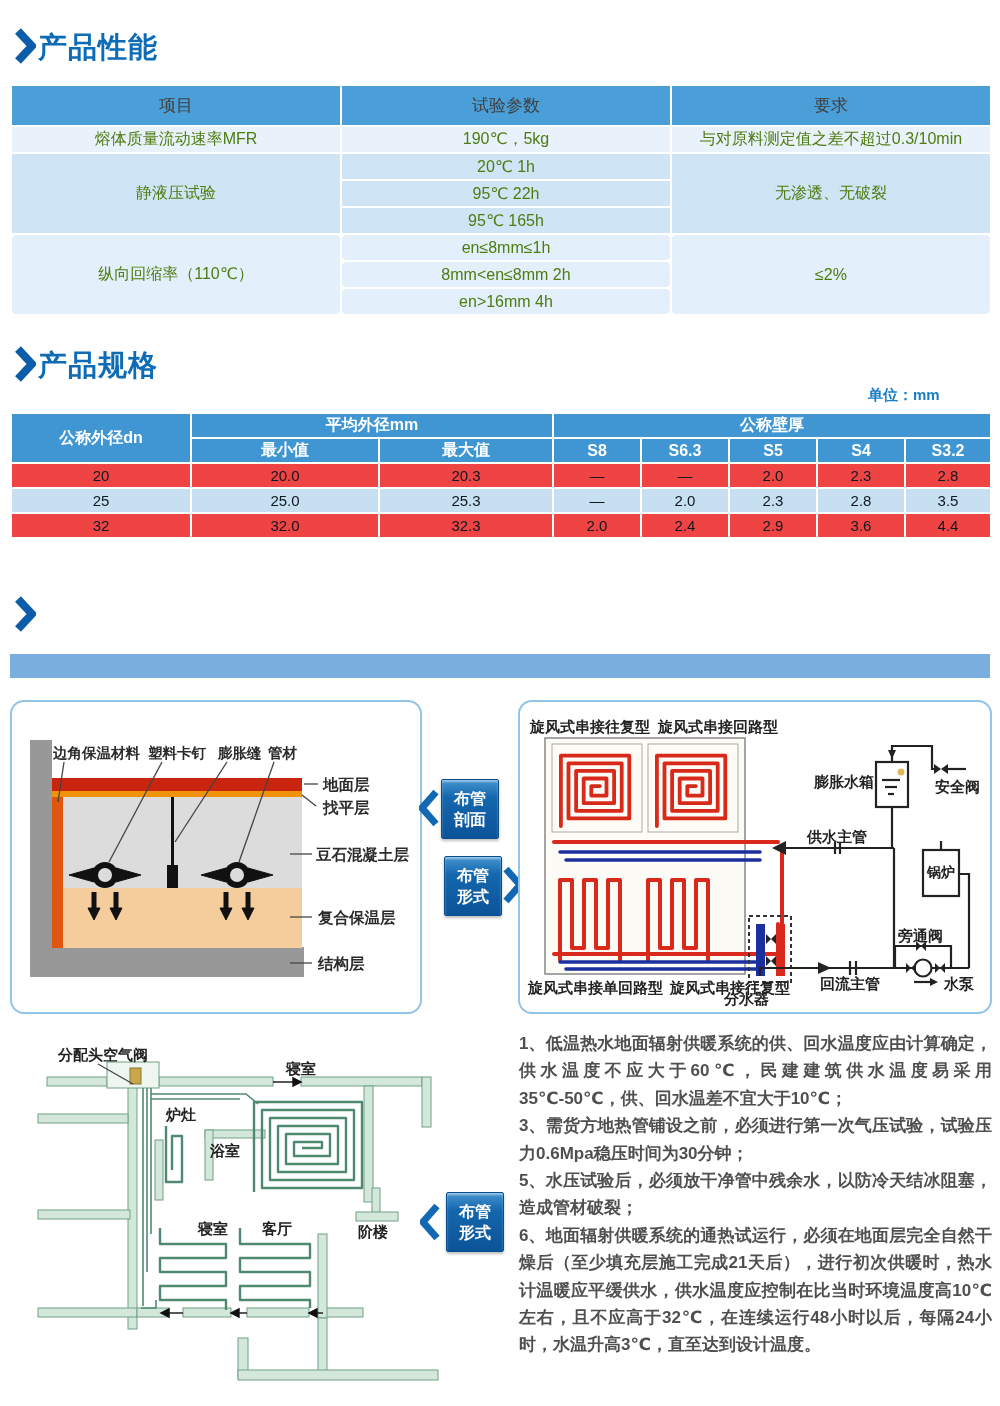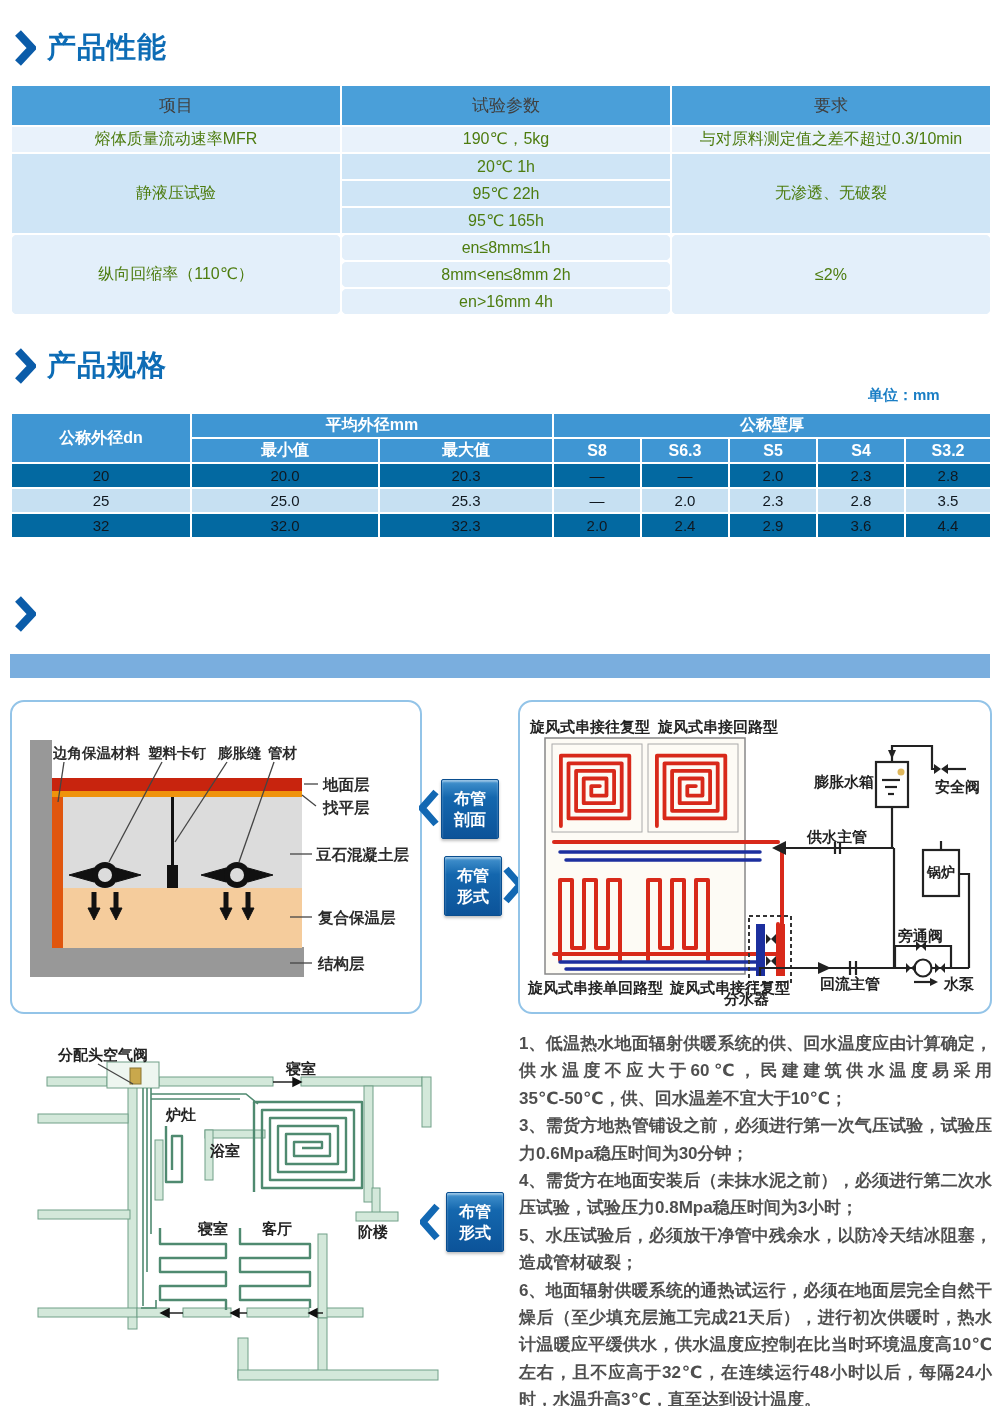--- a/index.html
+++ b/index.html
@@ -1,35 +1,35 @@
 <!DOCTYPE html>
 <html><head>
 <meta charset="utf-8">
 <style>
   html,body{margin:0;padding:0;background:#fff;}
   .page{position:relative;width:1000px;height:1406px;background:#fff;overflow:hidden;
         font-family:"Liberation Sans","DejaVu Sans",sans-serif;-webkit-font-smoothing:antialiased;}
   .abs{position:absolute;}
   
-  .sec-head{position:absolute;display:flex;align-items:center;gap:11px;
+  .sec-head{position:absolute;display:flex;align-items:flex-start;gap:2px;
             color:#0d6cb5;font-weight:bold;font-size:29px;letter-spacing:1px;}
   .sec-head svg{display:block;}
   
   table{border-collapse:collapse;table-layout:fixed;}
   .dtable{position:absolute;left:10px;width:980px;}
   .dtable th,.dtable td{border:2px solid #ffffff;text-align:center;vertical-align:middle;
                         overflow:hidden;white-space:nowrap;}
   .t1 th{background:#4a9fd9;color:#404040;font-size:17px;font-weight:normal;height:37px;}
   .t1 td{font-size:16px;color:#4d7c0f;height:23px;}
   .t1 .g1{background:#e9f2fb;}
   .t1 .g2{background:#cfe5f6;}
   .t1 .g3{background:#e3effa;border-radius:8px;}
   .t2 th{background:#3f96d3;color:#fff;font-size:16px;font-weight:bold;height:21px;}
   .t2 td{font-size:15px;color:#101820;height:21px;}
-  .t2 .r-light{background:#0369a1;}
+  .t2 .r-light{background:#ef4444;}
   .t2 .r-mid{background:#c6e0f2;text-align:center;}
   .unit-label{position:absolute;color:#1a7ec5;font-weight:bold;font-size:15px;}
   
   .band{position:absolute;left:10px;width:980px;height:24px;background:#7aaede;}
   
   .dia-box{position:absolute;background:#fff;border:2px solid #93c4e8;border-radius:14px;}
   
   .pipe-btn{position:absolute;width:56px;height:58px;border-radius:2px;
             background:linear-gradient(180deg,#4594cf 0%,#1467ae 30%,#0c5399 100%);
             border:1px solid #0a4e8f;box-shadow:inset 0 2px 2px rgba(255,255,255,.45),0 2px 3px rgba(0,0,0,.25);
@@ -414,18 +414,17 @@
   <svg class="abs" style="left:420px;top:1203px;" width="20" height="38" viewBox="0 0 20 38">
     <polyline points="17,3 3,19 17,35" fill="none" stroke="#1268b3" stroke-width="7"></polyline>
   </svg>
   <div class="pipe-btn" style="left:446px;top:1192px;">
     <span>布管形式</span>
   </div>
 
   <div class="notes">
     <p>1、低温热水地面辐射供暖系统的供、回水温度应由计算确定，供水温度不应大于60℃，民建建筑供水温度易采用35℃-50℃，供、回水温差不宜大于10℃；</p>
     <p>3、需货方地热管铺设之前，必须进行第一次气压试验，试验压力0.6Mpa稳压时间为30分钟；</p>
-    <p>4、需货方在地面安装后（未抹水泥之前），必须进行第二次水压试验，试验压力0.8Mpa稳压时间为3小时；</p>
     <p>5、水压试验后，必须放干净管中残余水，以防冷天结冰阻塞，造成管材破裂；</p>
     <p>6、地面辐射供暖系统的通热试运行，必须在地面层完全自然干燥后（至少填充层施工完成21天后），进行初次供暖时，热水计温暖应平缓供水，供水温度应控制在比当时环境温度高10℃左右，且不应高于32℃，在连续运行48小时以后，每隔24小时，水温升高3℃，直至达到设计温度。</p>
   </div>
 
 </div>
 
 </body></html>

